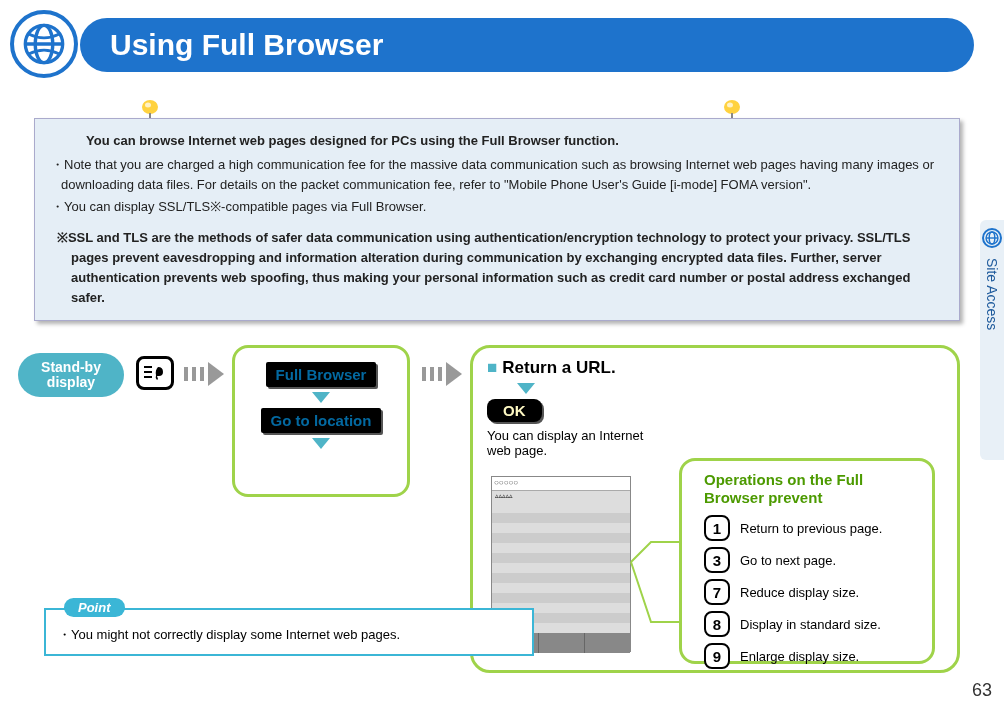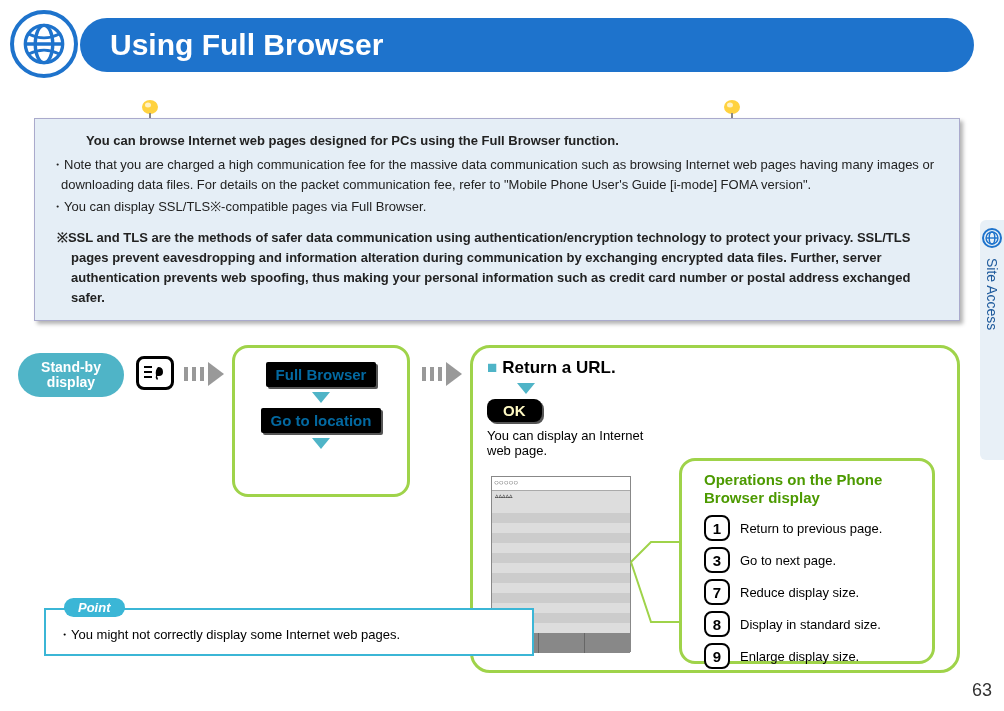--- a/index.html
+++ b/index.html
@@ -321,21 +321,21 @@
   </div>
 
   <div class="callout-line">
     <svg width="56" height="20">
         <path d="M0 0 L20 -20 L56 -20" stroke="#9fd34a" stroke-width="2" fill="none"></path>
         <path d="M0 0 L20 60 L56 60" stroke="#9fd34a" stroke-width="2" fill="none"></path>
       </svg>
   </div>
 
   <div class="ops-box">
-    <div class="ops-title">Operations on the Phone Browser display</div>
+    <div class="ops-title">Operations on the Full Browser prevent</div>
     <div class="ops-row">
         <div class="ops-key">1</div>
         <span>Return to previous page.</span>
       </div>
     <div class="ops-row">
         <div class="ops-key">3</div>
         <span>Go to next page.</span>
       </div>
     <div class="ops-row">
         <div class="ops-key">7</div>

